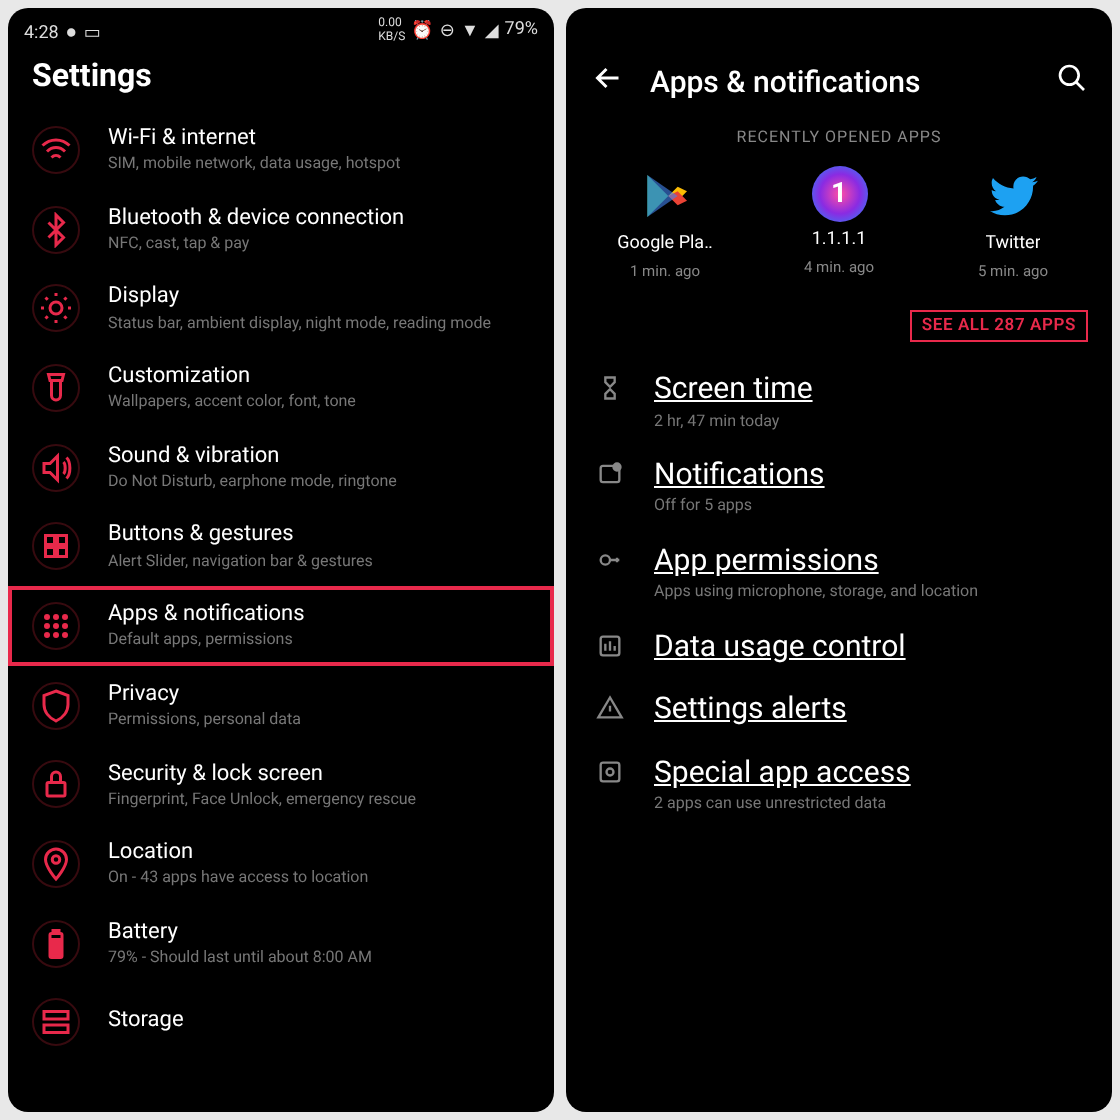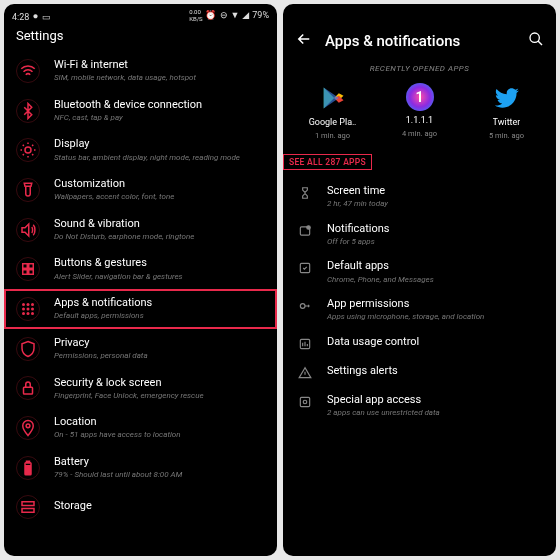--- a/index.html
+++ b/index.html
@@ -37,22 +37,22 @@
     display: flex;
     align-items: center;
     padding: 8px 12px 4px 12px;
     gap: 12px;
   }
   .header-title {
     font-size: 15px;
     font-weight: 500;
   }
   .header-title-lg {
-    font-size: 13px;
-    font-weight: 400;
+    font-size: 16px;
+    font-weight: 700;
     padding: 6px 12px 8px 12px;
   }
   .list {
     flex: 1;
     overflow: hidden;
     padding: 0 0 0 0;
   }
   .item {
     display: flex;
     align-items: center;
@@ -79,33 +79,31 @@
   .item-title {
     font-size: 11px;
     color: #fff;
     line-height: 1.3;
   }
   .item-sub {
     font-size: 8px;
     color: #777;
     line-height: 1.3;
     margin-top: 1px;
-    font-style: italic;
   }
   .highlight {
     outline: 2px solid #e8294b;
     outline-offset: -2px;
   }
   .section-label {
     text-align: center;
     font-size: 8px;
     color: #888;
     letter-spacing: 0.5px;
     padding: 8px 0 6px 0;
-    font-style: italic;
   }
   .recent-apps {
     display: flex;
     justify-content: space-around;
     padding: 4px 6px 8px 6px;
   }
   .recent-app {
     display: flex;
     flex-direction: column;
     align-items: center;
@@ -128,40 +126,41 @@
     overflow: hidden;
     text-overflow: ellipsis;
     max-width: 100%;
   }
   .app-sub {
     font-size: 7.5px;
     color: #888;
     text-align: center;
   }
   .see-all {
+    text-align: right;
     padding: 2px 12px 8px 0;
   }
   .see-all-link {
     font-size: 8.5px;
     font-weight: 600;
     color: #e8294b;
     letter-spacing: 0.3px;
     border: 1.5px solid #e8294b;
     padding: 2px 5px;
     display: inline-block;
   }
   .item2 {
     display: flex;
     align-items: flex-start;
     gap: 14px;
     padding: 6px 12px 6px 14px;
   }
   .item2 .item-icon { width: 16px; height:16px; margin-top:1px; }
   .item2 svg { width: 14px; height: 14px; }
-  .item2 .item-title { font-size: 11px; }
+  .item2 .item-title { font-size: 15px; text-decoration: underline; }
   .item2 .item-sub { font-size: 8px; }
   .back-arrow { width: 18px; height: 18px; }
   .search-icon { margin-left: auto; }
 </style>
 </head>
 <body>
 
 <div class="screen">
   <div class="statusbar">
     <div class="sb-left">
@@ -304,21 +303,21 @@
 
     <div class="item">
       <div class="item-icon circled">
         <svg viewBox="0 0 24 24" fill="none" stroke="#e8294b" stroke-width="2">
             <path d="M12 2a7 7 0 017 7c0 5-7 13-7 13S5 14 5 9a7 7 0 017-7z"></path>
             <circle cx="12" cy="9" r="2.5"></circle>
           </svg>
       </div>
       <div class="item-text">
         <div class="item-title">Location</div>
-        <div class="item-sub">On - 51 apps have access to location</div>
+        <div class="item-sub">On - 43 apps have access to location</div>
       </div>
     </div>
 
     <div class="item">
       <div class="item-icon circled">
         <svg viewBox="0 0 24 24" fill="none" stroke="#e8294b" stroke-width="2">
             <rect x="8" y="5" width="8" height="16" rx="1"></rect>
             <rect x="10" y="3" width="4" height="2"></rect>
             <rect x="9" y="9" width="6" height="11" fill="#e8294b"></rect>
           </svg>
@@ -416,32 +415,20 @@
             <rect x="4" y="5" width="16" height="14" rx="2"></rect>
             <circle cx="18" cy="6" r="3" fill="#888"></circle>
           </svg>
       </div>
       <div class="item-text">
         <div class="item-title">Notifications</div>
         <div class="item-sub">Off for 5 apps</div>
       </div>
     </div>
 
-    <div class="item2">
-      <div class="item-icon">
-        <svg viewBox="0 0 24 24" fill="none" stroke="#888" stroke-width="2">
-            <rect x="4" y="4" width="16" height="16" rx="2"></rect>
-            <path d="M9 12l2 2 4-4"></path>
-          </svg>
-      </div>
-      <div class="item-text">
-        <div class="item-title">Default apps</div>
-        <div class="item-sub">Chrome, Phone, and Messages</div>
-      </div>
-    </div>
 
     <div class="item2">
       <div class="item-icon">
         <svg viewBox="0 0 24 24" fill="none" stroke="#888" stroke-width="2">
             <circle cx="8" cy="12" r="4"></circle>
             <path d="M12 12h8M18 10v4"></path>
           </svg>
       </div>
       <div class="item-text">
         <div class="item-title">App permissions</div>

